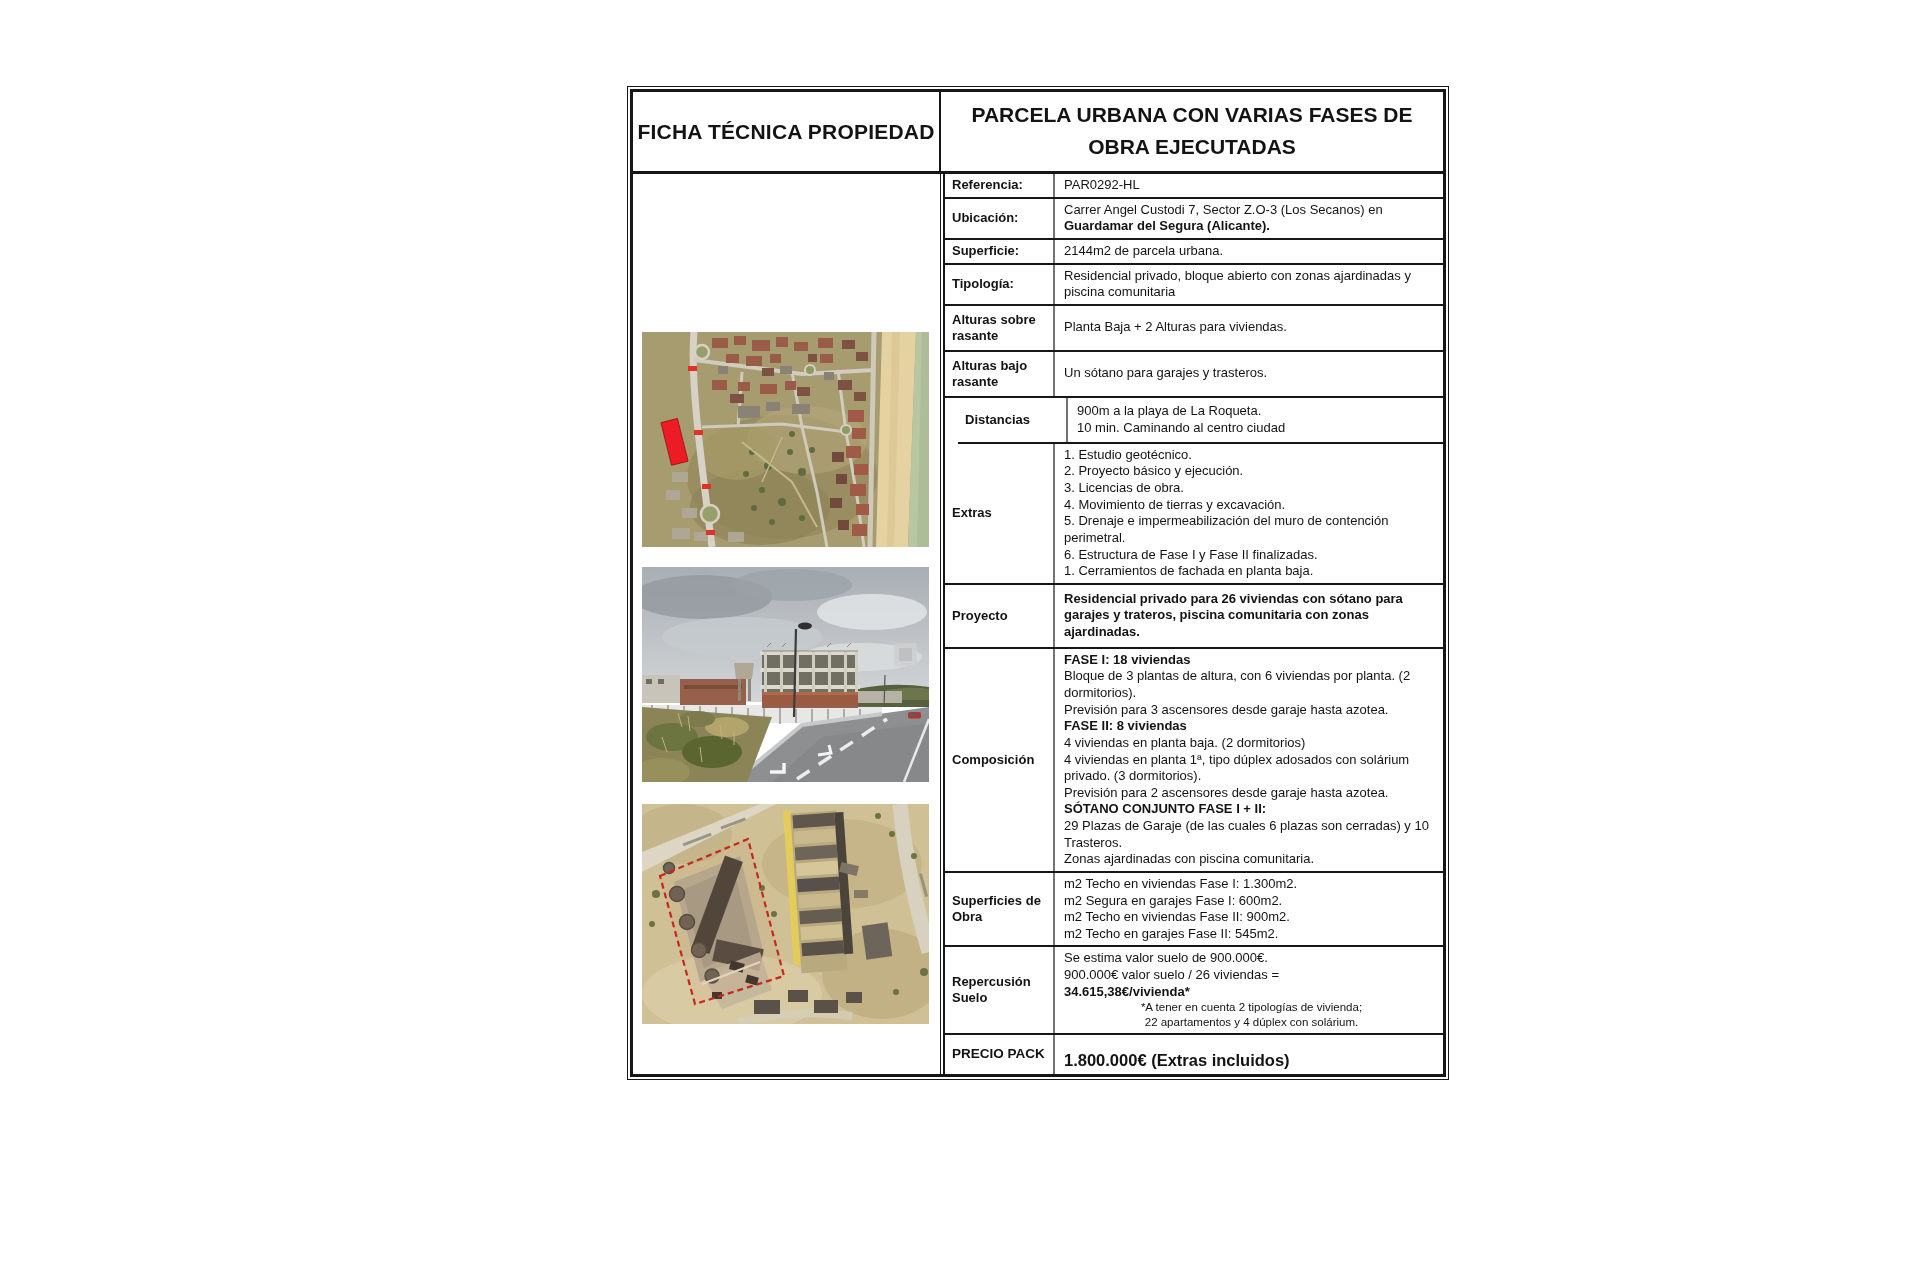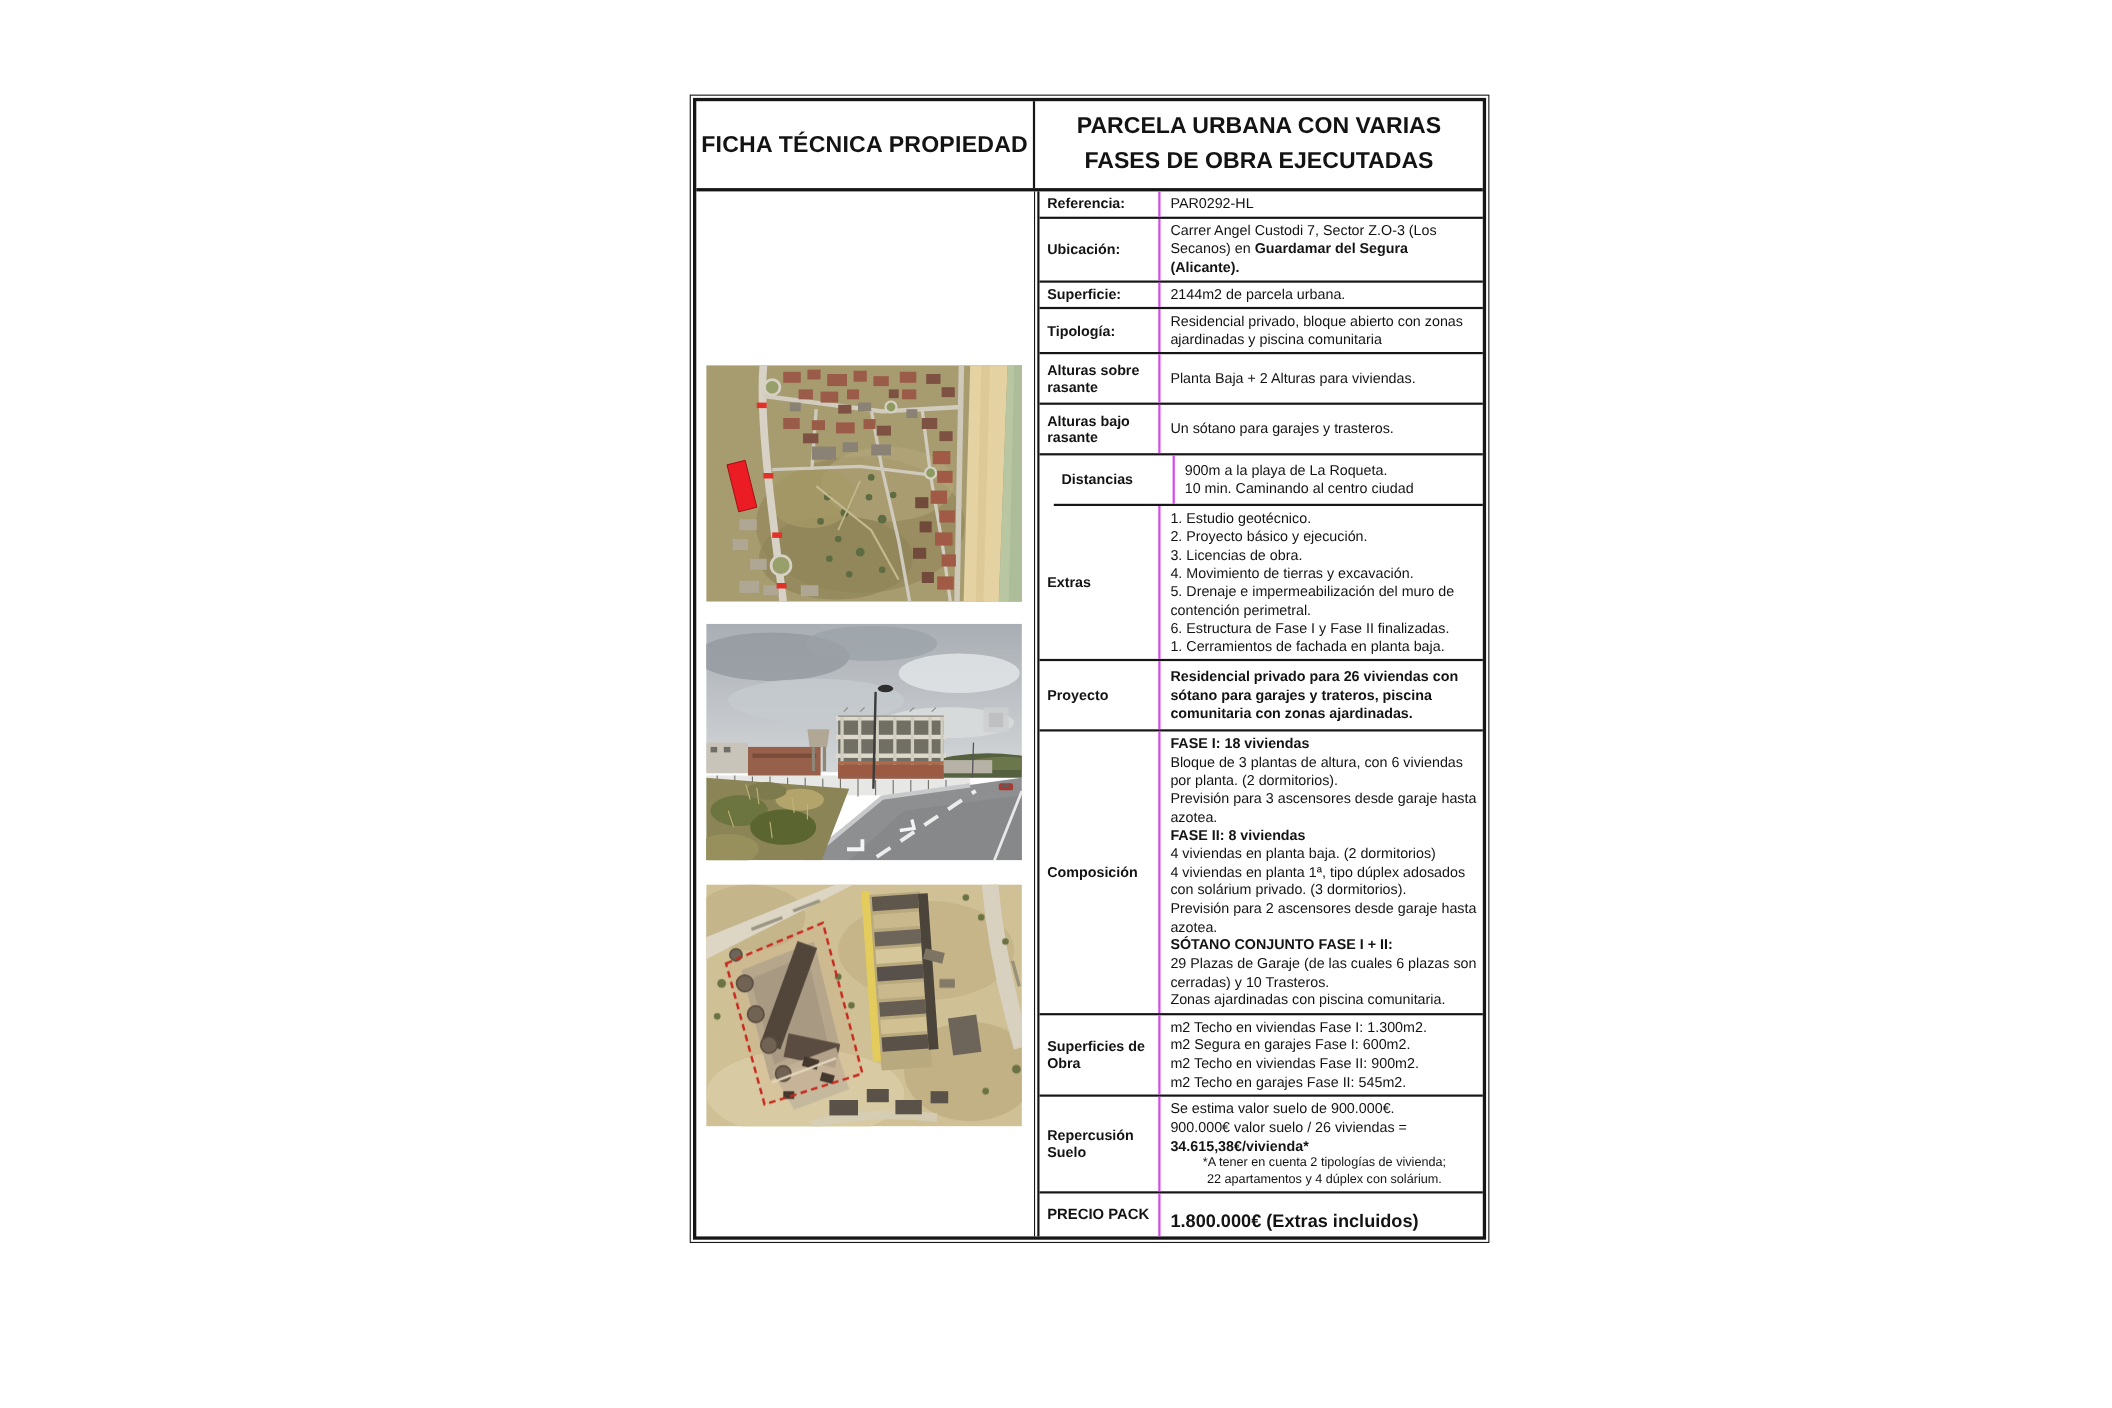--- a/index.html
+++ b/index.html
@@ -1,39 +1,39 @@
 <!DOCTYPE html>
 <html><head>
 <meta charset="utf-8">
 <style>
   html,body { margin:0; padding:0; background:#ffffff; }
   body { width:1920px; height:1280px; font-family:"Liberation Sans", sans-serif; color:#131313; }
   .page { position:relative; width:1920px; height:1280px; background:#fff; overflow:hidden; }
 
-  .doc { position:absolute; left:627px; top:86px; width:727px; box-sizing:border-box;
+  .doc { position:absolute; left:627px; top:86px; width:822px; box-sizing:border-box;
          background:#fff; border:1px solid #161616; padding:2px; }
   .doc-inner { border:3px solid #161616; }
 
   .header-row { display:flex; border-bottom:3px solid #161616; }
   .hcell { box-sizing:border-box; }
   .hcell.left { width:308px; flex:0 0 308px; border-right:2px solid #161616;
                 display:flex; align-items:center; justify-content:center;
                 font-size:21px; font-weight:bold; letter-spacing:.2px; }
   .hcell.right { flex:1; text-align:center; font-size:21px; font-weight:bold;
                  line-height:1.5; padding:7px 12px 9px; }
 
   .body-row { display:flex; align-items:stretch; }
   .left-col { width:308px; flex:0 0 308px; box-sizing:border-box; position:relative;
               border-right:1px solid #161616; }
   .right-col { flex:1; border-left:2px solid #161616; margin-left:2px;
                display:flex; flex-direction:column; }
 
   .trow { display:flex; border-bottom:2px solid #161616; }
   .trow:last-child { border-bottom:0; }
-  .lcell { flex:0 0 110px; width:110px; box-sizing:border-box; border-right:2px solid #d946ef;
+  .lcell { flex:0 0 110px; width:110px; box-sizing:border-box; border-right:2px solid #737373;
            font-weight:bold; font-size:13px; line-height:1.22; padding:3px 4px 3px 7px;
            display:flex; flex-direction:column; justify-content:center; }
   .vcell { flex:1; font-size:13px; line-height:1.28; padding:3px 4px 3px 9px; }
   .vcell.center { display:flex; flex-direction:column; justify-content:center; }
   .vcell p { margin:0; }
   .gap { margin-top:13px; }
   .b { font-weight:bold; }
   .small-note { font-size:11.5px; line-height:1.3;text-align:center; }
   .r-alturas { min-height:44px; }
   .r-distancias { min-height:44px;margin-left:13px; }

